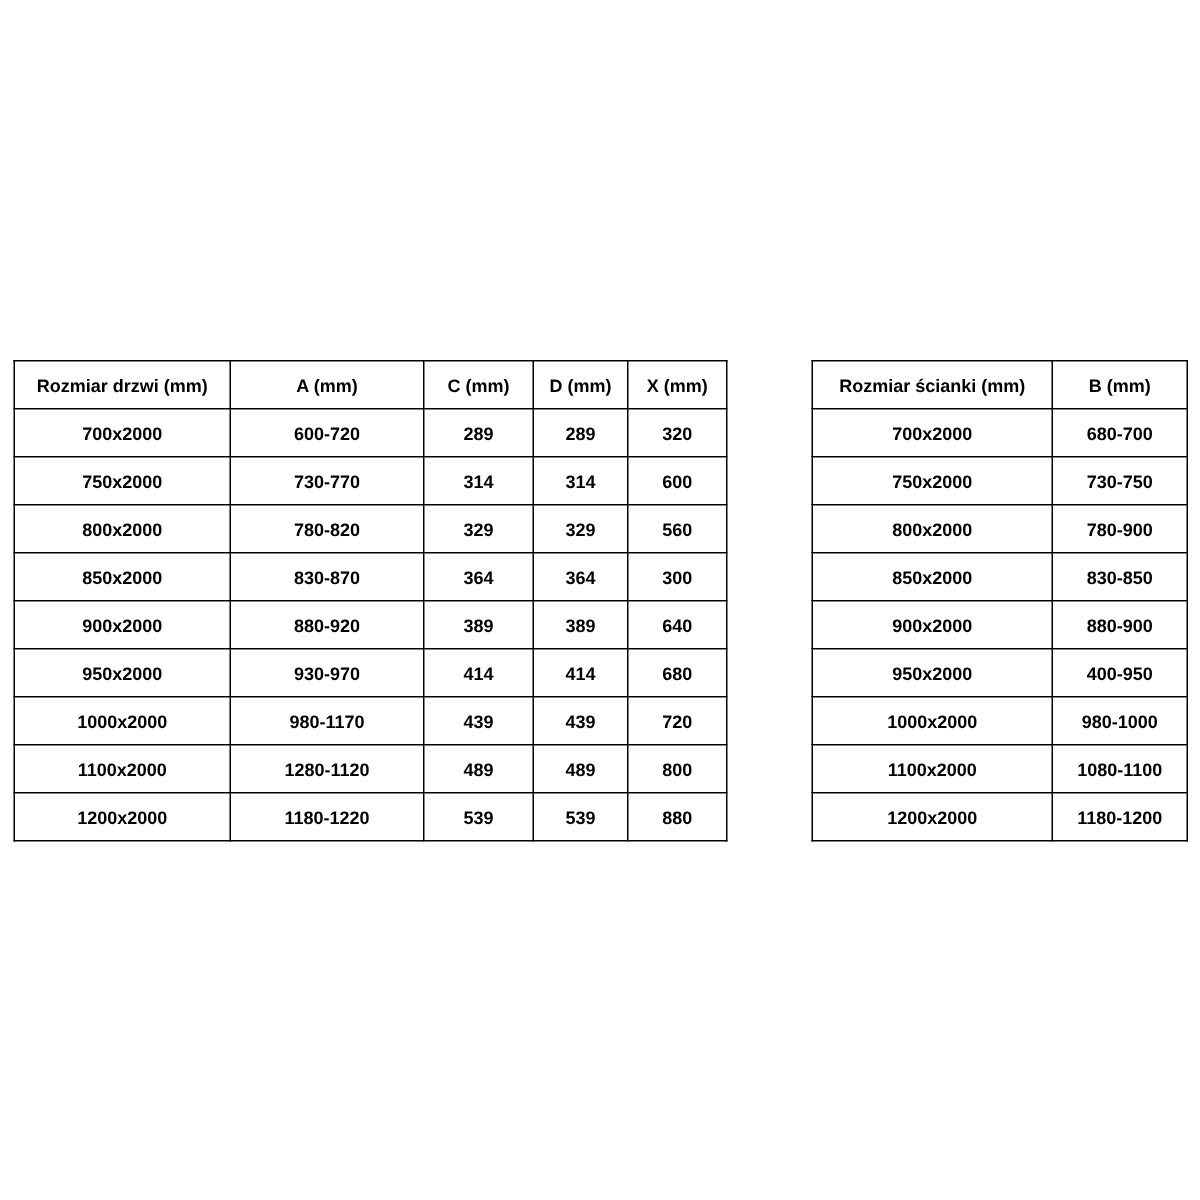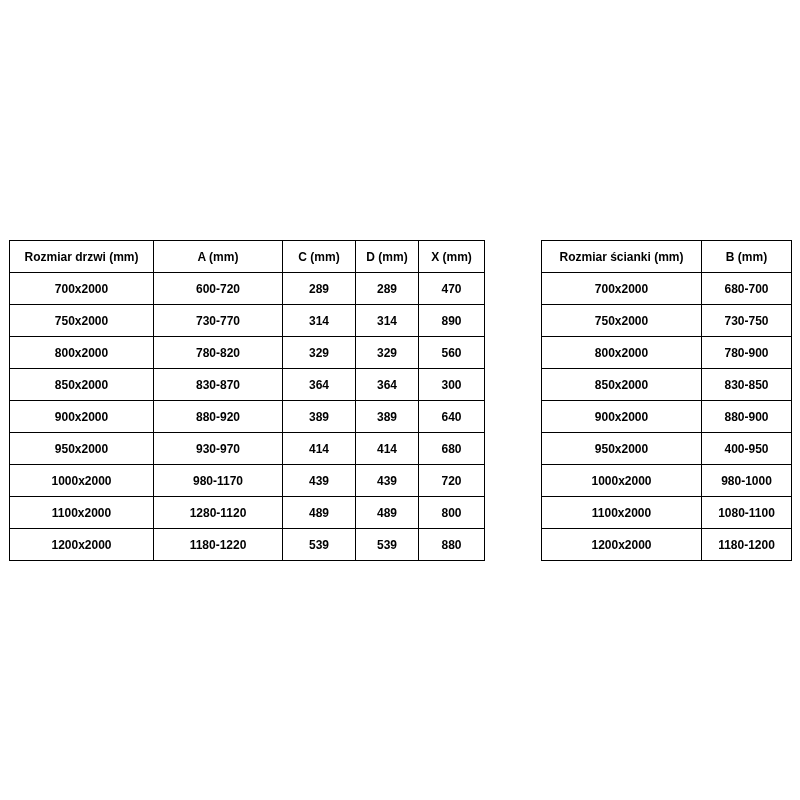--- a/index.html
+++ b/index.html
@@ -90,28 +90,28 @@
           <th class="hdr-cell">D (mm)</th>
           <th class="hdr-cell">X (mm)</th>
         </tr>
       </thead>
       <tbody>
         <tr>
           <td>700x2000</td>
           <td>600-720</td>
           <td>289</td>
           <td>289</td>
-          <td>470</td>
+          <td>320</td>
         </tr>
         <tr>
           <td>750x2000</td>
           <td>730-770</td>
           <td>314</td>
           <td>314</td>
-          <td>890</td>
+          <td>600</td>
         </tr>
         <tr>
           <td>800x2000</td>
           <td>780-820</td>
           <td>329</td>
           <td>329</td>
           <td>560</td>
         </tr>
         <tr>
           <td>850x2000</td>

